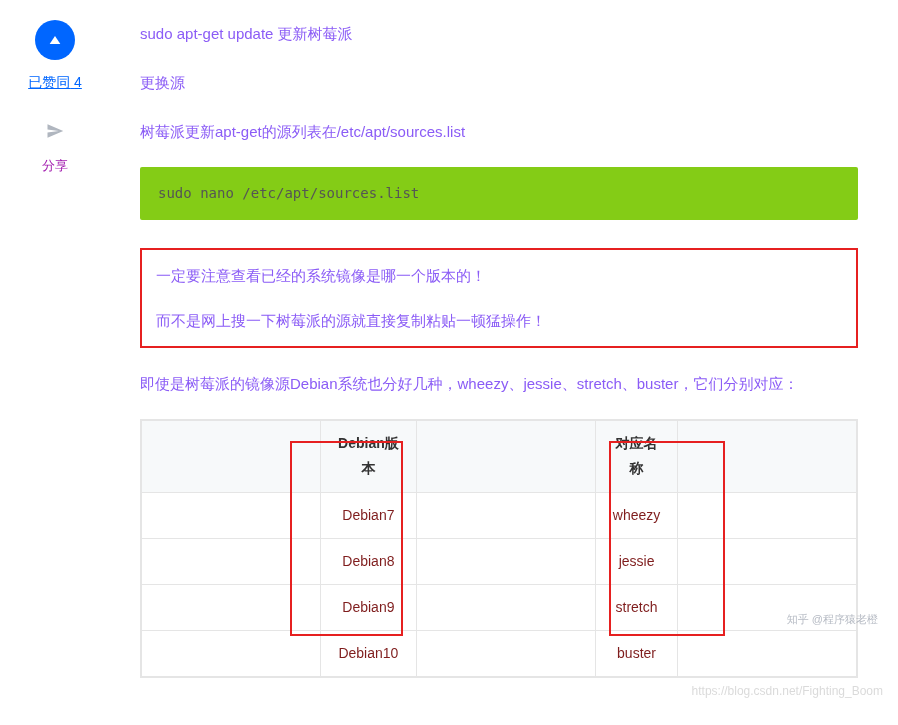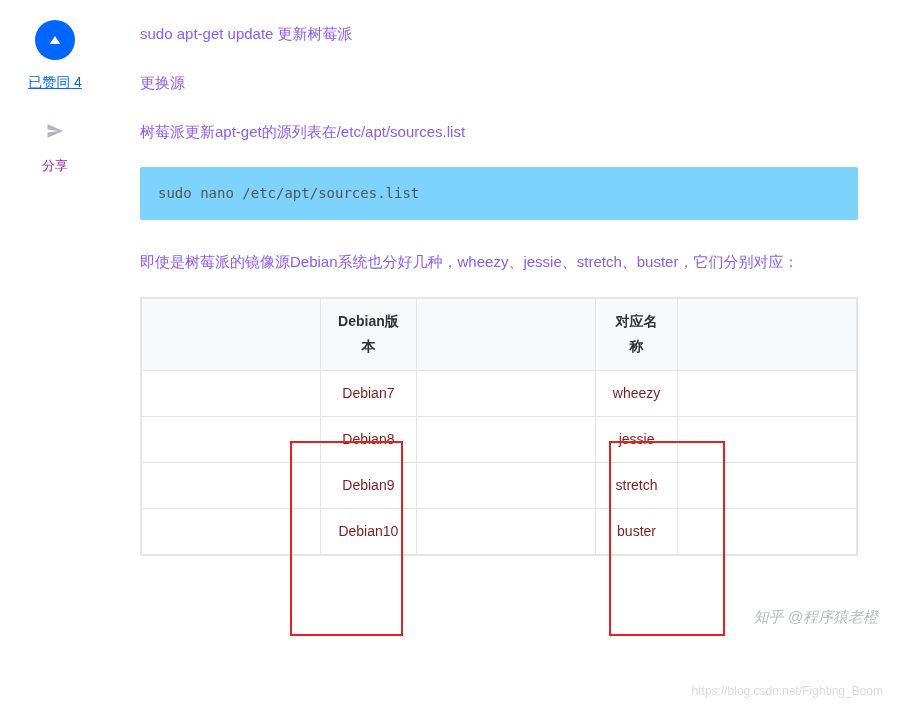--- a/index.html
+++ b/index.html
@@ -39,21 +39,21 @@
   color: #0066ff;
   font-size: 14px;
   margin-bottom: 26px;
   text-decoration: underline;
 }
 .share-icon { color: #b0b6bf; margin-bottom: 6px; }
 .share-text { color: #a21caf; font-size: 13px; }
 .main { flex: 1; padding: 0 30px 0 40px; }
 .para { margin-bottom: 22px; color: #8b5cf6; }
 .code-block {
-  background: #7dd3fc;
+  background: #84cc16;
   padding: 14px 18px;
   font-family: Consolas, Monaco, monospace;
   font-size: 14px;
   color: #555;
   margin-bottom: 28px;
   border-radius: 2px;
 }
 .red-box {
   border: 2px solid #e62020;
   padding: 12px 14px;
@@ -89,22 +89,21 @@
   pointer-events: none;
   z-index: 5;
 }
 .red-overlay.left { left: 290px; top: 441px; width: 113px; height: 195px; }
 .red-overlay.right { left: 609px; top: 441px; width: 116px; height: 195px; }
 .watermark {
   position: absolute;
   right: 20px;
   bottom: 95px;
   color: rgba(120,130,145,0.55);
-  font-size: 15px;
-  font-style: italic;
+  font-size: 11px;
   z-index: 3;
   user-select: none;
 }
 .watermark2 {
   position: absolute;
   right: 15px;
   bottom: 22px;
   color: rgba(150,150,150,0.35);
   font-size: 12px;
   z-index: 3;
@@ -136,20 +135,24 @@
 
   <div class="main">
     <p class="para">sudo apt-get update 更新树莓派</p>
     <p class="para">更换源</p>
     <p class="para">树莓派更新apt-get的源列表在/etc/apt/sources.list</p>
 
     <div class="code-block">
       <span>sudo nano /etc/apt/sources.list</span>
     </div>
 
+    <div class="red-box">
+      <p class="para">一定要注意查看已经的系统镜像是哪一个版本的！</p>
+      <p class="para">而不是网上搜一下树莓派的源就直接复制粘贴一顿猛操作！</p>
+    </div>
 
     <p class="para">即使是树莓派的镜像源Debian系统也分好几种，wheezy、jessie、stretch、buster，它们分别对应：</p>
 
     <div class="table-wrap">
       <table>
         <thead>
           <tr>
             <th class="col-narrow"></th>
             <th>Debian版本</th>
             <th class="col-narrow"></th>

